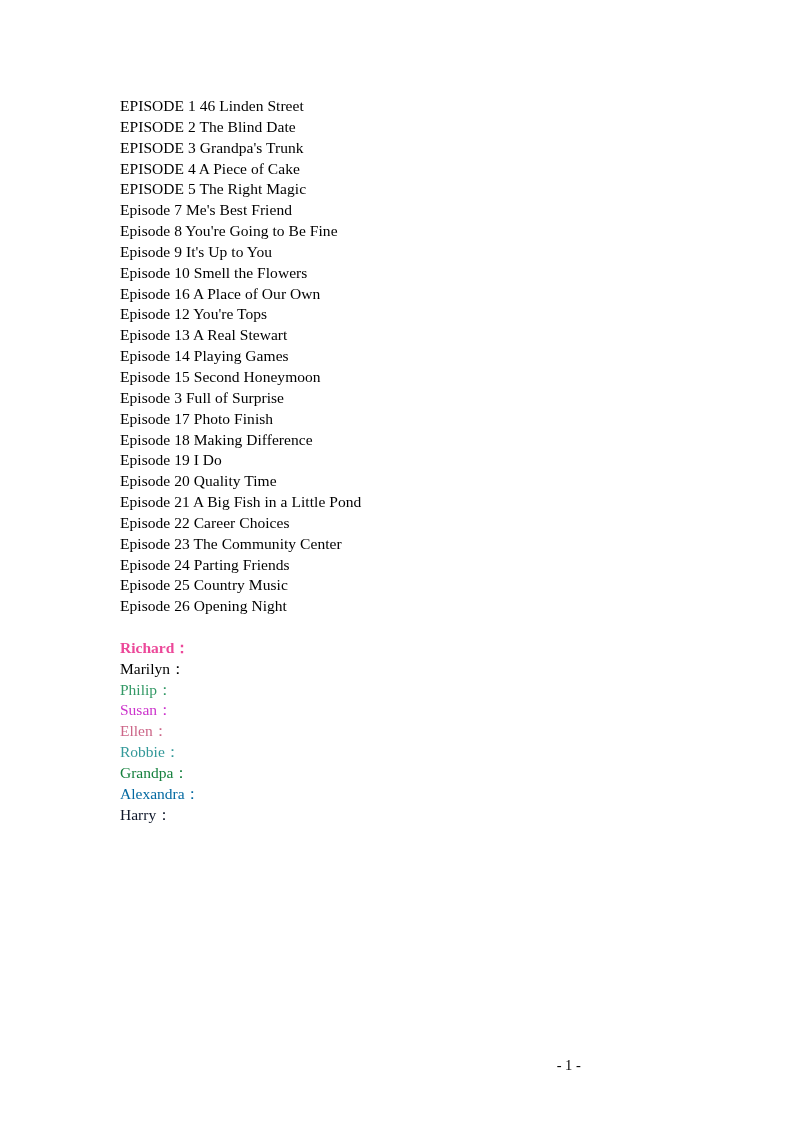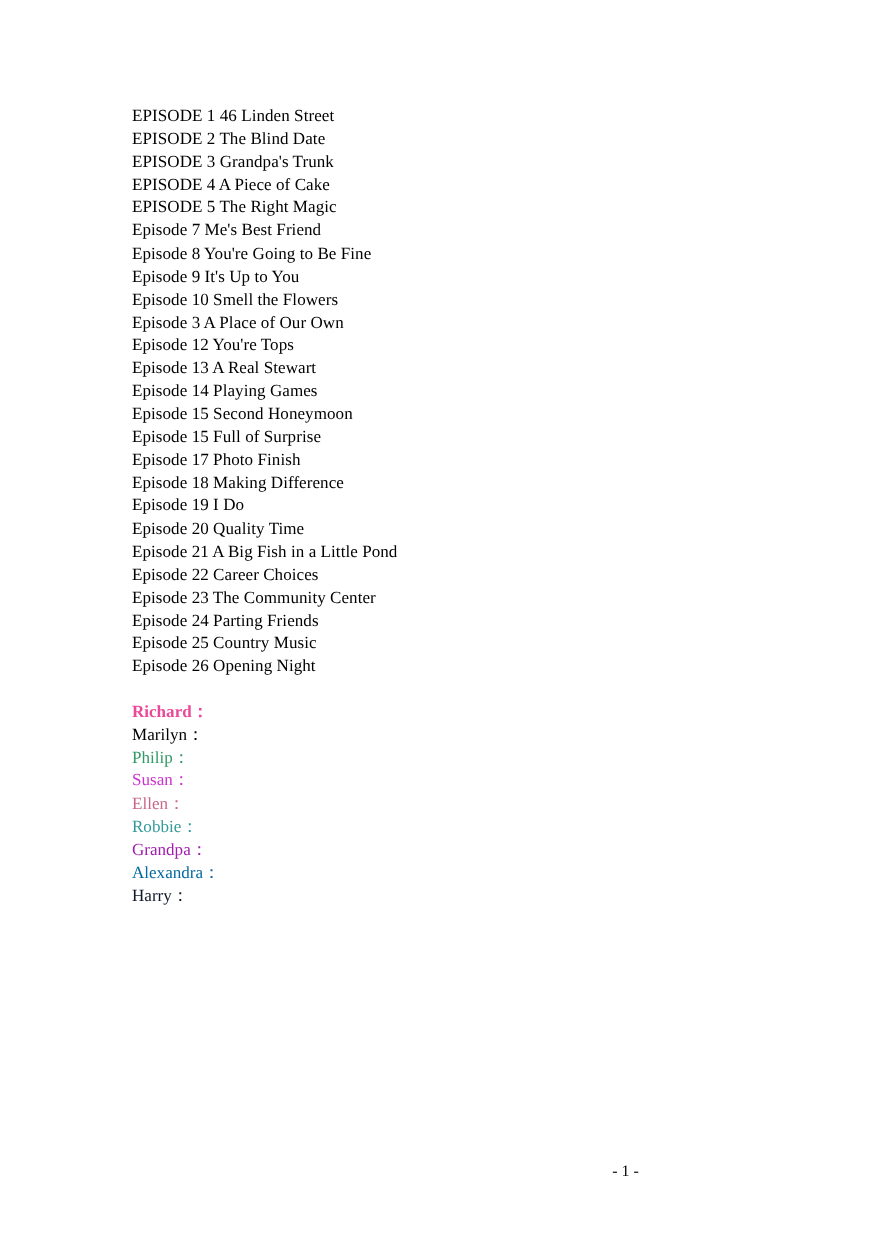--- a/index.html
+++ b/index.html
@@ -82,26 +82,26 @@
     <div>
       <div class="line episode-line">EPISODE 1 46 Linden Street</div>
       <div class="line episode-line">EPISODE 2 The Blind Date</div>
       <div class="line episode-line">EPISODE 3 Grandpa's Trunk</div>
       <div class="line episode-line">EPISODE 4 A Piece of Cake</div>
       <div class="line episode-line">EPISODE 5 The Right Magic</div>
       <div class="line episode-line">Episode 7 Me's Best Friend</div>
       <div class="line episode-line">Episode 8 You're Going to Be Fine</div>
       <div class="line episode-line">Episode 9 It's Up to You</div>
       <div class="line episode-line">Episode 10 Smell the Flowers</div>
-      <div class="line episode-line">Episode 3 A Place of Our Own</div>
+      <div class="line episode-line">Episode 16 A Place of Our Own</div>
       <div class="line episode-line">Episode 12 You're Tops</div>
       <div class="line episode-line">Episode 13 A Real Stewart</div>
       <div class="line episode-line">Episode 14 Playing Games</div>
       <div class="line episode-line">Episode 15 Second Honeymoon</div>
-      <div class="line episode-line">Episode 15 Full of Surprise</div>
+      <div class="line episode-line">Episode 3 Full of Surprise</div>
       <div class="line episode-line">Episode 17 Photo Finish</div>
       <div class="line episode-line">Episode 18 Making Difference</div>
       <div class="line episode-line">Episode 19 I Do</div>
       <div class="line episode-line">Episode 20 Quality Time</div>
       <div class="line episode-line">Episode 21 A Big Fish in a Little Pond</div>
       <div class="line episode-line">Episode 22 Career Choices</div>
       <div class="line episode-line">Episode 23 The Community Center</div>
       <div class="line episode-line">Episode 24 Parting Friends</div>
       <div class="line episode-line">Episode 25 Country Music</div>
       <div class="line episode-line">Episode 26 Opening Night</div>
@@ -109,21 +109,21 @@
 
     <div class="block-gap"></div>
 
     <div>
       <div class="character-line char-bold" style="color: #ec4899;">Richard：</div>
       <div class="character-line" style="color: #000000;">Marilyn：</div>
       <div class="character-line" style="color: rgb(51, 153, 102);">Philip：</div>
       <div class="character-line" style="color: rgb(204, 51, 204);">Susan：</div>
       <div class="character-line" style="color: rgb(204, 102, 136);">Ellen：</div>
       <div class="character-line" style="color: rgb(51, 153, 153);">Robbie：</div>
-      <div class="character-line" style="color: #a21caf;">Grandpa：</div>
+      <div class="character-line" style="color: #15803d;">Grandpa：</div>
       <div class="character-line" style="color: #0369a1;">Alexandra：</div>
       <div class="character-line" style="color: #0f172a;">Harry：</div>
     </div>
 
   </div>
 
   <div id="footer">
     <span class="footer-inner">- 1 -</span>
   </div>
 

